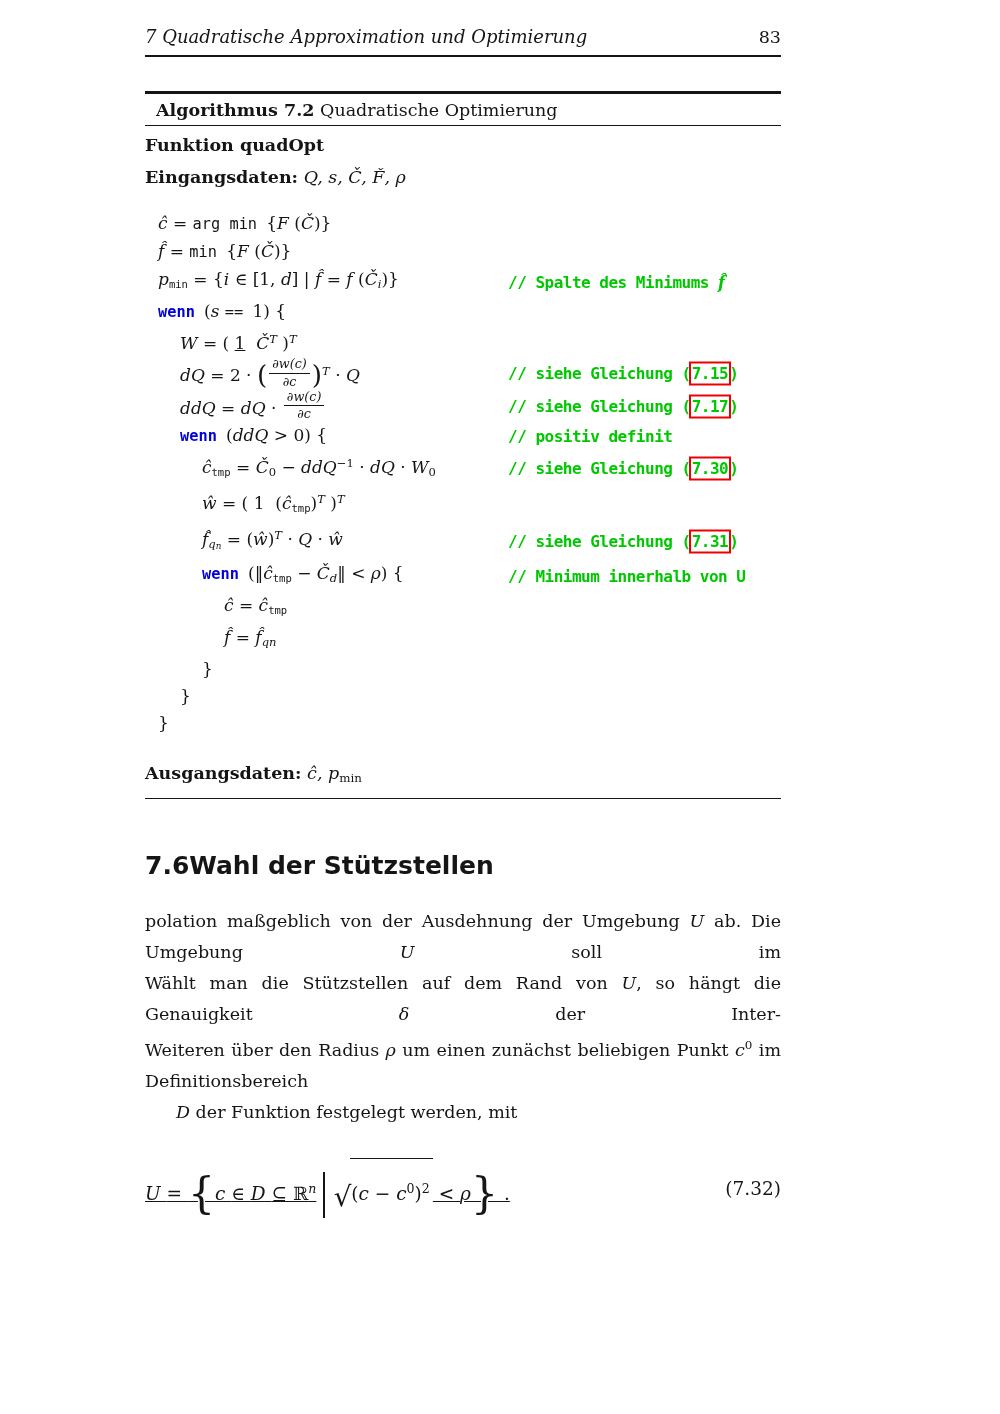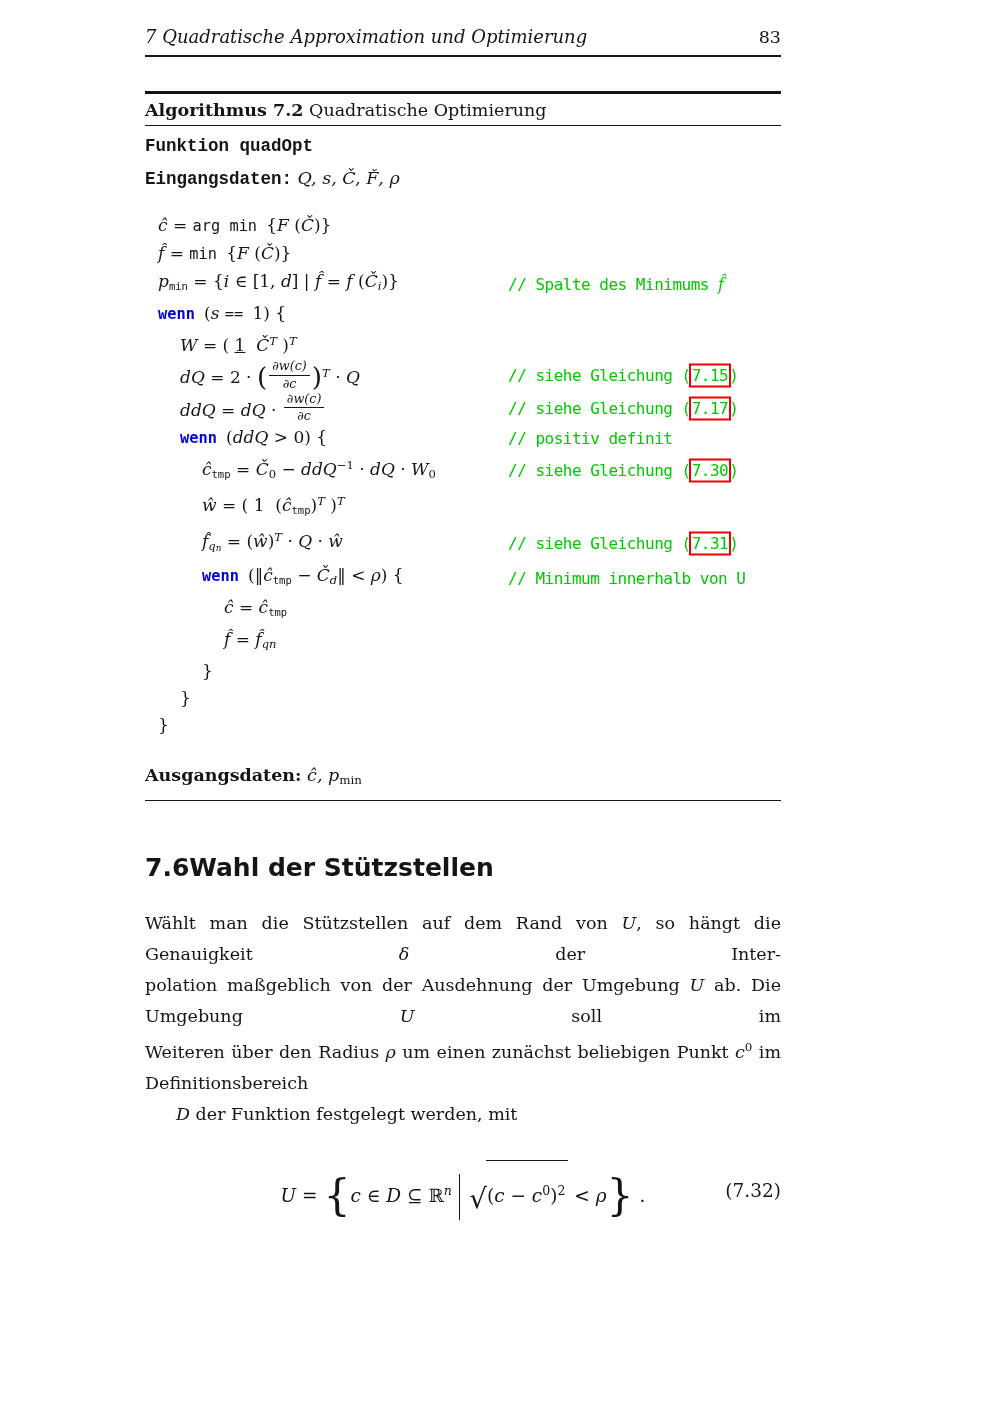--- a/index.html
+++ b/index.html
@@ -30,23 +30,23 @@
   }
   .running-header .pageno{font-style:normal;font-size:17.5px;}
   
   .algo{margin-top:34px;}
   .algo-caption{
     border-top:3px solid var(--ink);
     border-bottom:1.5px solid var(--ink);
     padding:6px 0 5px 0;
     font-size:17.5px;
   }
-  .algo-caption .lbl{font-weight:bold;}
+  .algo-caption .lbl{font-weight:bold;margin-left:11px;}
   .algo-head{font-size:17.5px;margin-top:7px;line-height:25px;}
-  .algo-head .lbl{font-weight:bold;font-family:Liberation Mono, monospace;}
+  .algo-head .lbl{font-weight:bold;}
   .algo-body{margin-top:20px;font-size:17px;}
   .algo-line{
     position:relative;
     line-height:27px;min-height:27px;
     white-space:nowrap;
   }
   .ind1{padding-left:13px;}
   .ind2{padding-left:35px;}
   .ind3{padding-left:57px;}
   .ind4{padding-left:79px;}
@@ -78,21 +78,21 @@
   .frac .den{display:block;padding-top:1px;}
   .tallbar{display:inline-block;width:1.3px;height:46px;background:var(--ink);vertical-align:middle;margin:0 9px 0 7px;}
   .sqrt{display:inline-block;white-space:nowrap;}
   .sqrt-sym{font-size:1.5em;font-style:normal;vertical-align:-0.22em;margin-right:-1px;}
   .sqrt-arg{display:inline-block;border-top:1.6px solid var(--ink);padding:0 3px 0 1px;}
   
   .comment{
     position:absolute;left:363px;top:50%;transform:translateY(-50%);
     font-family:"DejaVu Sans Mono",monospace;
     font-size:16px;color:var(--green);
-    white-space:nowrap;letter-spacing:-0.5px;
+    white-space:nowrap;letter-spacing:-0.5px;font-weight:bold;
   }
   .comment .cm-math{font-family:"DejaVu Serif",serif;font-style:italic;letter-spacing:0;}
   .refbox{
     display:inline-block;
     border:2px solid var(--red);
     padding:2px 1px;margin:-3px -2px;
     line-height:1;
   }
   
   .section-heading{
@@ -100,22 +100,22 @@
     font-family:"DejaVu Sans",sans-serif;
     font-weight:bold;font-size:25px;
     display:flex;
   }
   .para{margin-top:26px;font-size:17.5px;}
   .para-line{line-height:31px;text-align:justify;text-align-last:justify;white-space:normal;}
   .para-line.last{text-align:left;text-align-last:left;margin-left:31px;}
   
   .eq-row{
     position:relative;margin-top:30px;
-    text-align:center;font-size:18.5px;
-    height:60px;line-height:60px;white-space:nowrap;
+    text-align:left;font-size:18.5px;
+    height:60px;line-height:60px;white-space:nowrap;text-decoration:underline;
   }
   .eq-tag{position:absolute;right:0;top:50%;transform:translateY(-50%);line-height:normal;}
 </style>
 </head>
 <body>
 
 <div class="page">
 
   <div class="running-header">
     <span>7 Quadratische Approximation und Optimierung</span>
@@ -160,22 +160,22 @@
       <span id="outputs-math"> <span class="tk-m">ĉ, p</span><span class="tk-sr">min</span></span>
     </div>
   </div>
 
   <div class="section-heading">
     <span>7.6</span>
     <span>Wahl der Stützstellen</span>
   </div>
 
   <div class="para" id="para">
+      <div class="para-line"><span class="tk-r">polation maßgeblich von der Ausdehnung der Umgebung </span><span class="tk-m">U</span><span class="tk-r"> ab. Die Umgebung </span><span class="tk-m">U</span><span class="tk-r"> soll im</span></div>
       <div class="para-line"><span class="tk-r">Wählt man die Stützstellen auf dem Rand von </span><span class="tk-m">U</span><span class="tk-r">, so hängt die Genauigkeit </span><span class="tk-m">δ</span><span class="tk-r"> der Inter-</span></div>
-      <div class="para-line"><span class="tk-r">polation maßgeblich von der Ausdehnung der Umgebung </span><span class="tk-m">U</span><span class="tk-r"> ab. Die Umgebung </span><span class="tk-m">U</span><span class="tk-r"> soll im</span></div>
       <div class="para-line"><span class="tk-r">Weiteren über den Radius </span><span class="tk-m">ρ</span><span class="tk-r"> um einen zunächst beliebigen Punkt </span><span class="tk-m">c</span><span class="tk-sd">0</span><span class="tk-r"> im Definitionsbereich</span></div>
       <div class="para-line last"><span class="tk-m">D</span><span class="tk-r"> der Funktion festgelegt werden, mit</span></div>
     </div>
 
   <div class="eq-row">
     <span id="eq-math"><span class="tk-m">U </span><span class="tk-r">= </span><span class="tk-bb">{</span><span class="tk-m">c </span><span class="tk-r">∈ </span><span class="tk-m">D </span><span class="tk-r">⊆ ℝ</span><span class="tk-sup">n</span><span class="tallbar"></span><span class="sqrt"><span class="sqrt-sym">√</span><span class="sqrt-arg"><span class="tk-r">(</span><span class="tk-m">c </span><span class="tk-r">− </span><span class="tk-m">c</span><span class="tk-sd">0</span><span class="tk-r">)</span><span class="tk-sd">2</span></span></span><span class="tk-r"> &lt; </span><span class="tk-m">ρ</span><span class="tk-bb">}</span><span class="tk-r"> .</span></span>
     <span class="eq-tag">(7.32)</span>
   </div>
 
 </div>

